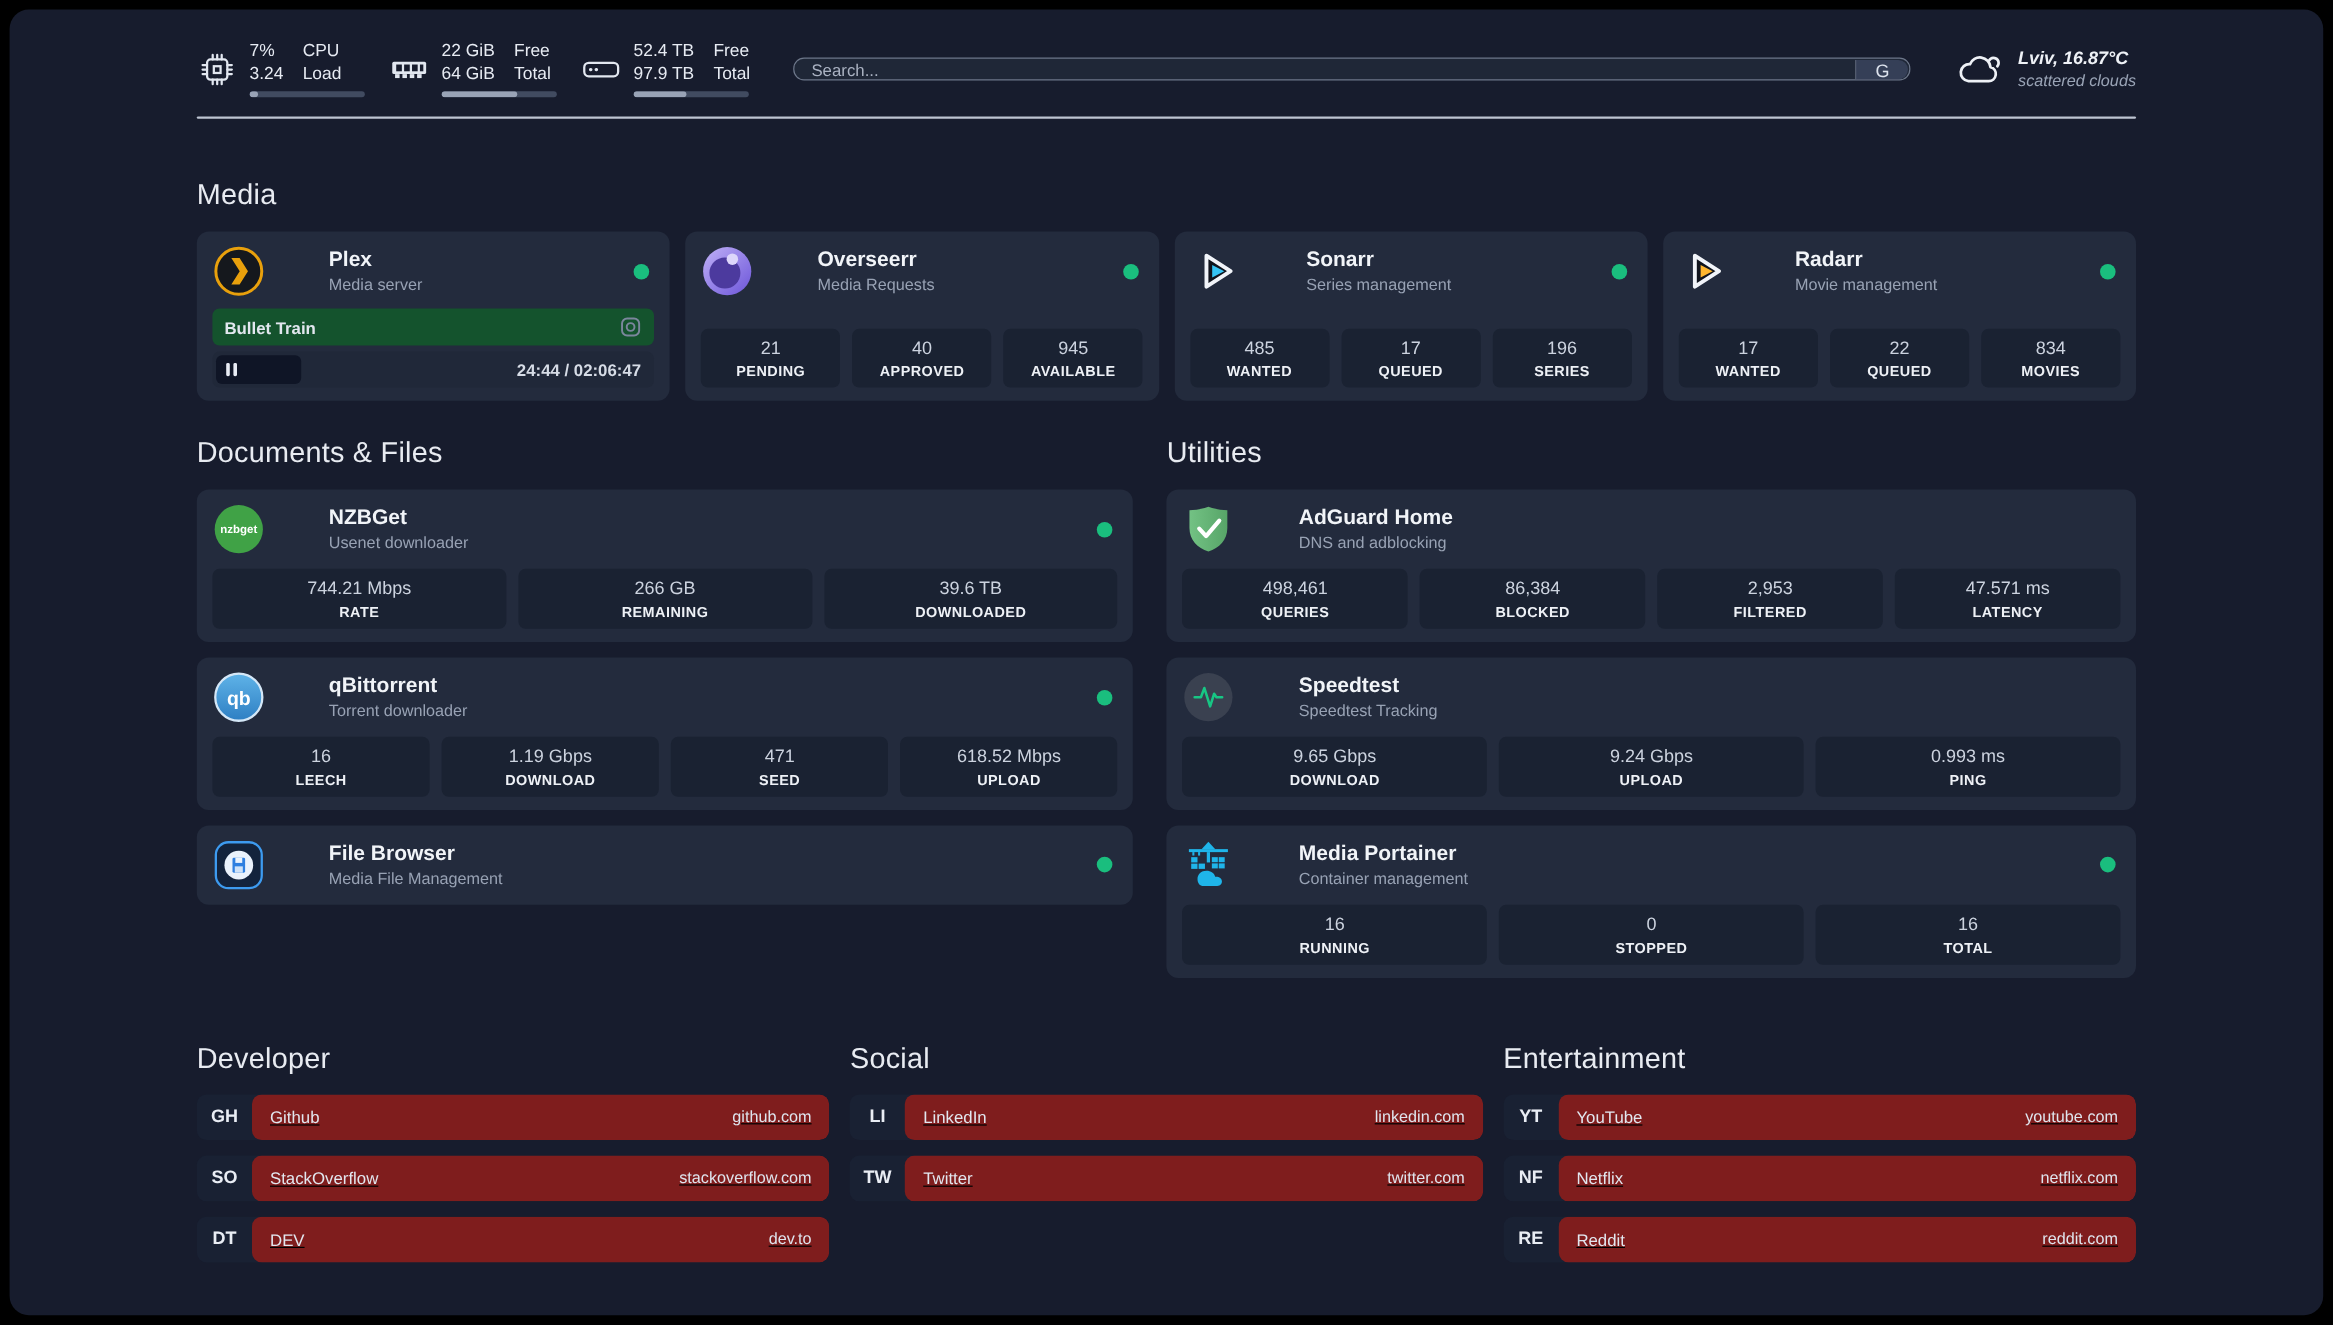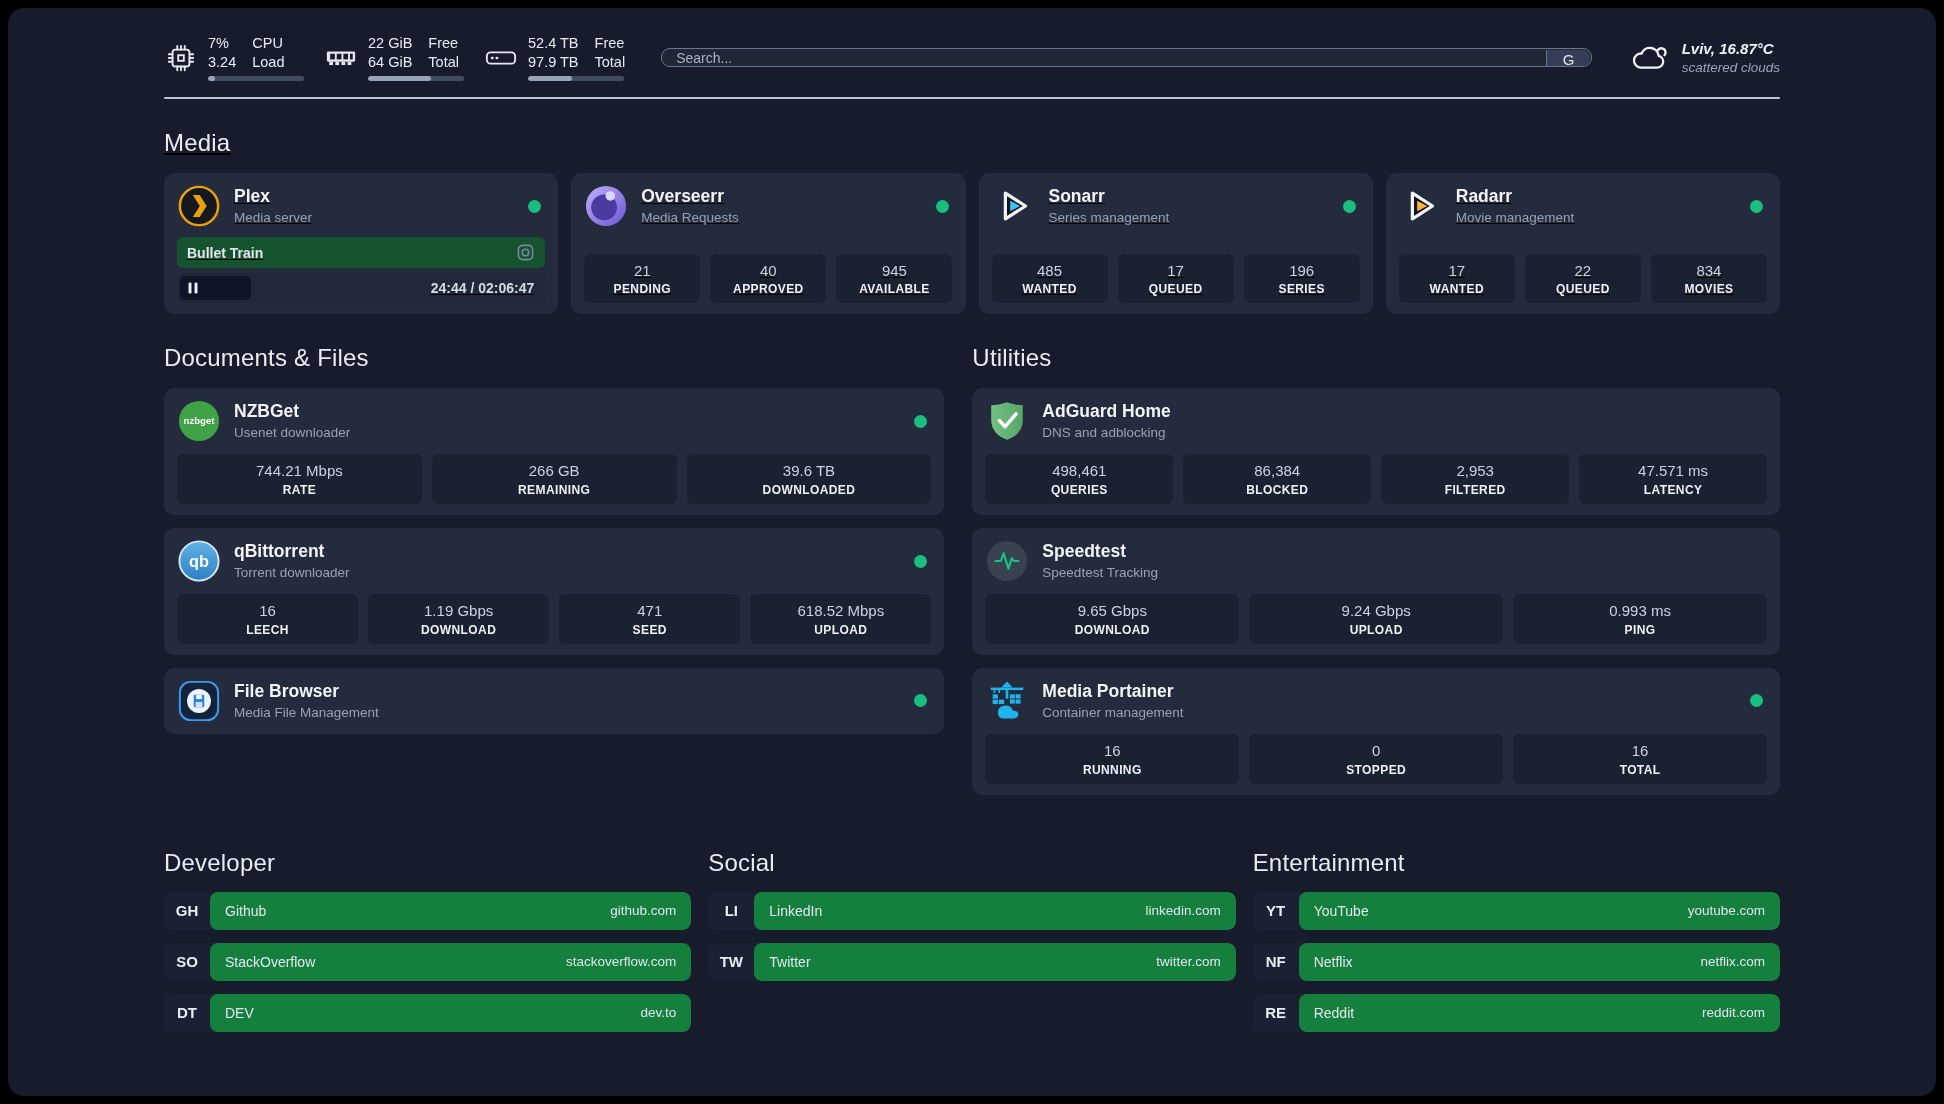--- a/index.html
+++ b/index.html
@@ -32,28 +32,28 @@
       font-family:"Liberation Sans", sans-serif; }
 
   .weather { display:flex; align-items:center; gap:12px;font-style:italic; }
   .weather-loc { font-size:15px; font-weight:600; color:#eef1f6; line-height:1.35; }
   .weather-cond { font-size:13.5px; color:#9aa4b6; line-height:1.3; }
 
   .divider { margin-top:16px; height:2px; background:#ccd3df; border-radius:1px; opacity:.92; }
 
   
   .section-title { margin:0; font-size:24px; font-weight:500; color:#e8ebf1; letter-spacing:.2px; }
-  .media-section { margin-top:30px;text-decoration:underline; }
+  .media-section { margin-top:50px; }
   .media-grid { margin-top:16px; display:grid; grid-template-columns:repeat(4,1fr); gap:13px; align-items:stretch; }
   .mid-grid { margin-top:30px; display:grid; grid-template-columns:1fr 1.035fr; gap:28px; }
   .col-cards { margin-top:16px; display:flex; flex-direction:column; gap:13px; }
 
   
   .card { background:#232b3d; border-radius:10px; padding:11px 13px; display:flex; flex-direction:column; cursor:pointer; }
-  .card-head { display:flex; align-items:center; }
+  .card-head { display:flex; align-items:center;gap:40px; }
   .card-head .logo { width:44px; height:44px; display:flex; align-items:center; justify-content:center; flex:none; }
   .titles { margin-left:13px; min-width:0; }
   .card-title { font-size:17.5px; font-weight:600; color:#f1f4f8; line-height:1.2; }
   .card-sub { font-size:13.5px; color:#98a2b4; margin-top:3px; line-height:1.2; }
   .dot { width:13px; height:13px; border-radius:50%; margin-left:auto; margin-right:4px; flex:none; }
 
   .stats { display:flex; gap:10px; margin-top:auto; padding-top:11px; }
   .stat { flex:1; background:#1a2232; border-radius:6px; padding:8px 4px 7px 4px; text-align:center; }
   .stat-value { font-size:15px; color:#ccd3df; line-height:1.25; white-space:nowrap; }
   .stat-label { font-size:12px; font-weight:700; color:#eef1f6; margin-top:2px; letter-spacing:.4px; white-space:nowrap; }
@@ -66,22 +66,22 @@
   .player-progress-row { background:#202839; border-radius:6px; margin-top:5px; padding:3px; display:flex; align-items:center; height:30px; }
   .player-fill { background:#0f1526; border-radius:5px; height:24px; display:flex; align-items:center; padding-left:8px; }
   .player-time { margin-left:auto; padding-right:8px; font-size:14px; font-weight:600; color:#d6dce6; white-space:nowrap; }
 
   
   .bookmarks-grid { margin-top:54px; display:grid; grid-template-columns:1fr 1fr 1fr; gap:17px; }
   .bm-list { margin-top:15px; display:flex; flex-direction:column; gap:13px; }
   .bm-row { display:flex; height:38px; border-radius:8px; overflow:hidden; background:#192133; cursor:pointer; }
   .bm-abbr { width:46px; flex:none; display:flex; align-items:center; justify-content:center;
              font-size:15px; font-weight:700; color:#e9edf4; }
-  .bm-pill { flex:1; background:#15803d; display:flex; align-items:center; justify-content:space-between;
-             padding:16px 15px; border-radius:8px; }
+  .bm-pill { flex:1; background:#7f1d1d; display:flex; align-items:center; justify-content:space-between;
+             padding:16px 15px; border-radius:8px;text-decoration:underline; }
   .bm-name { font-size:14px; font-weight:500; color:#e2e7ef; }
   .bm-url { font-size:13.5px; color:#dfe5ee; }
 </style>
 </head>
 <body>
 
 <div class="screen">
 
   <header class="header">
     <div class="sys-stats" id="sysStats">

